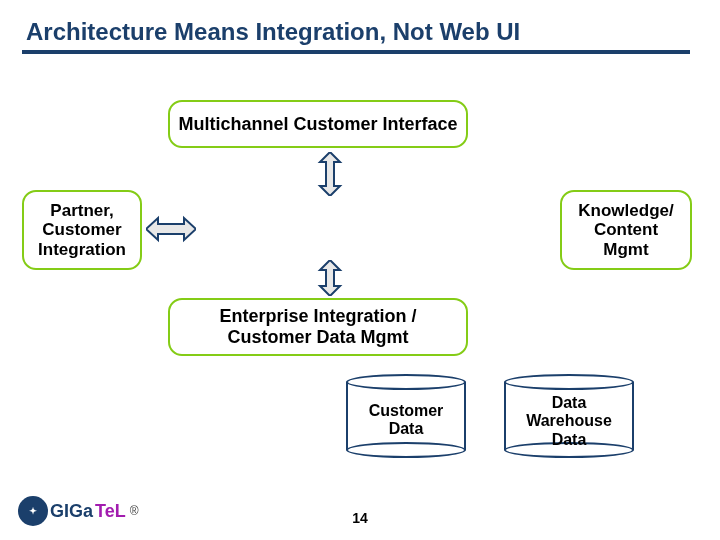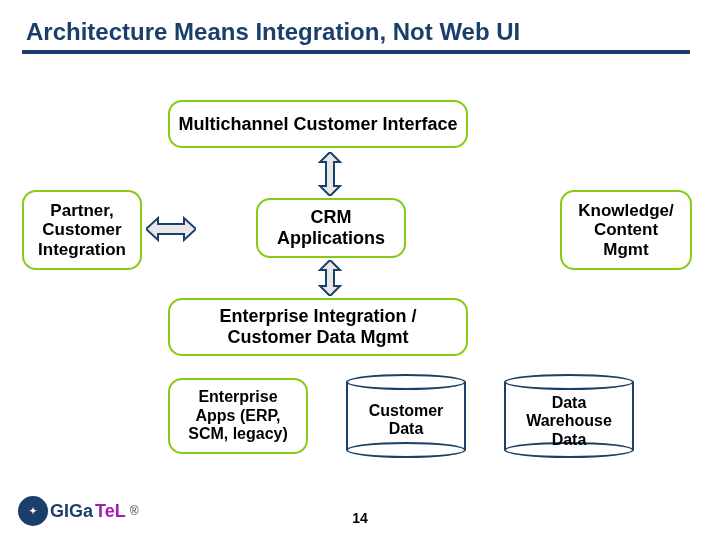--- a/index.html
+++ b/index.html
@@ -100,33 +100,28 @@
 
   <div class="title">Architecture Means Integration, Not Web UI</div>
   <div class="title-underline"></div>
 
   <div class="node" style="left:168px; top:100px; width:300px; height:48px; font-size:18px;">Multichannel Customer Interface</div>
 
   <div class="node" style="left:22px; top:190px; width:120px; height:80px; font-size:17px; white-space:pre-line;">Partner,
 Customer
 Integration</div>
 
-  <div class="node" style="left:256px; top:198px; width:150px; height:60px; font-size:18px; white-space:pre-line;">CRM
-Applications</div>
 
   <div class="node" style="left:560px; top:190px; width:132px; height:80px; font-size:17px; white-space:pre-line;">Knowledge/
 Content
 Mgmt</div>
 
   <div class="node" style="left:168px; top:298px; width:300px; height:58px; font-size:18px; white-space:pre-line;">Enterprise Integration /
 Customer Data Mgmt</div>
 
-  <div class="node" style="left:168px; top:378px; width:140px; height:76px; font-size:16px; white-space:pre-line;">Enterprise
-Apps (ERP,
-SCM, legacy)</div>
 
   <div class="cylinder" style="left:346px; top:374px; width:120px; height:84px;">
     <div class="body" style="top:8px; bottom:8px;"></div>
     <div class="bot" style="bottom:0;"></div>
     <div class="top" style="top:0;"></div>
     <div class="label" style="top:28px; font-size:16px; white-space:pre-line;">Customer
 Data</div>
   </div>
 
   <div class="cylinder" style="left:504px; top:374px; width:130px; height:84px;">

